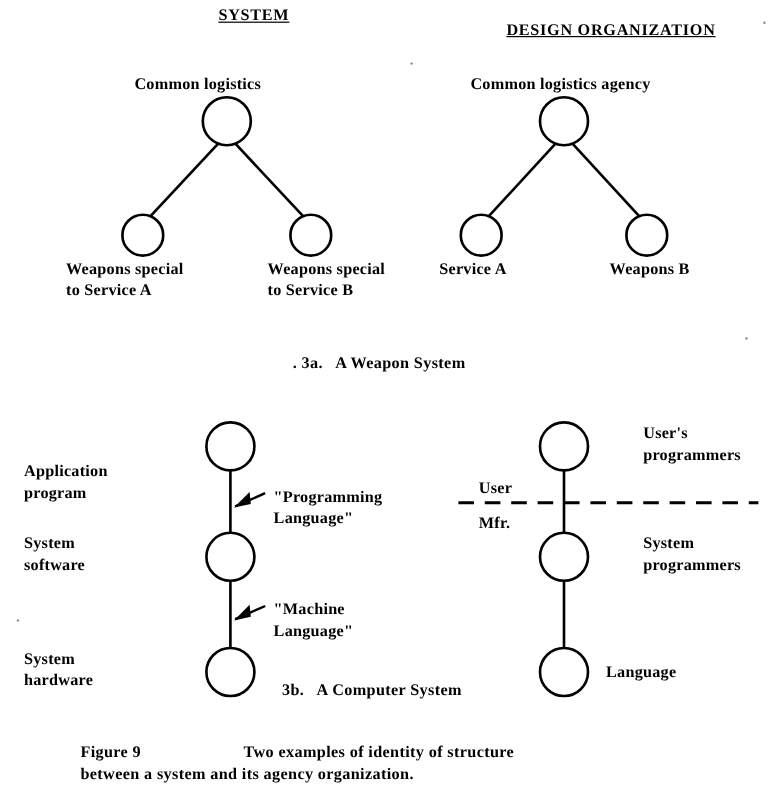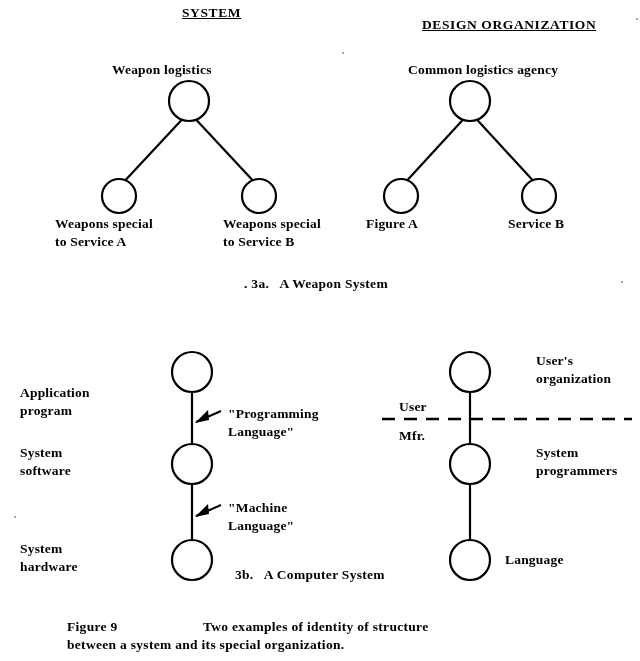--- a/index.html
+++ b/index.html
@@ -128,58 +128,58 @@
       <circle class="node-circle" cx="470" cy="372" r="20"></circle>
       <circle class="node-circle" cx="470" cy="464" r="20"></circle>
       <circle class="node-circle" cx="470" cy="560" r="20"></circle>
       <line class="dashline" x1="382" y1="419" x2="632" y2="419"></line>
     </g>
   </svg>
 
   <div class="lbl hdr" style="left:182px; top:4px;">SYSTEM</div>
   <div class="lbl hdr" style="left:382px; top:16px;margin-left:40px;">DESIGN ORGANIZATION</div>
 
-  <div class="lbl bold" style="left:112px; top:61px;">Weapon logistics</div>
-  <div class="lbl bold" style="left:408px; top:61px;">Common logistics agency</div>
+  <div class="lbl bold" style="left:112px; top:61px;">Common logistics</div>
+  <div class="lbl bold" style="left:392px; top:61px;">Common logistics agency</div>
 
   <div class="lbl bold" style="left:55px; top:215px;">Weapons special
 to Service A</div>
   <div class="lbl bold" style="left:223px; top:215px;">Weapons special
 to Service B</div>
 
-  <div class="lbl bold" style="left:366px; top:215px;">Figure A</div>
-  <div class="lbl bold" style="left:508px; top:215px;">Service B</div>
+  <div class="lbl bold" style="left:366px; top:215px;">Service A</div>
+  <div class="lbl bold" style="left:508px; top:215px;">Weapons B</div>
 
-  <div class="lbl caption" style="left:244px; top:275px;">. 3a.   A Weapon System</div>
+  <div class="lbl caption" style="left:244px; top:294px;">. 3a.   A Weapon System</div>
 
   <div class="lbl bold" style="left:20px; top:352px;margin-top:32px;">Application
 program</div>
   <div class="lbl bold" style="left:20px; top:444px;">System
 software</div>
   <div class="lbl bold" style="left:20px; top:540px;">System
 hardware</div>
 
   <div class="lbl bold" style="left:228px; top:405px;">"Programming
 Language"</div>
   <div class="lbl bold" style="left:228px; top:499px;">"Machine
 Language"</div>
 
   <div class="lbl bold" style="left:536px; top:352px;">User's
-organization</div>
+programmers</div>
   <div class="lbl bold" style="left:536px; top:444px;">System
 programmers</div>
   <div class="lbl bold" style="left:505px; top:551px;">Language</div>
 
   <div class="lbl bold" style="left:399px; top:398px;">User</div>
   <div class="lbl bold" style="left:399px; top:427px;">Mfr.</div>
 
   <div class="lbl caption" style="left:219px; top:566px;margin-left:16px;">3b.   A Computer System</div>
 
   <div class="lbl caption" style="left:67px; top:618px;">Figure 9</div>
   <div class="lbl caption" style="left:203px; top:618px;">Two examples of identity of structure</div>
-  <div class="lbl caption" style="left:67px; top:636px;">between a system and its special organization.</div>
+  <div class="lbl caption" style="left:67px; top:636px;">between a system and its agency organization.</div>
 
   <div class="speck" style="left:342px; top:52px;"></div>
   <div class="speck" style="left:636px; top:18px;"></div>
   <div class="speck" style="left:14px; top:516px;"></div>
   <div class="speck" style="left:621px; top:281px;"></div>
 
 </div>
 
 </body></html>

